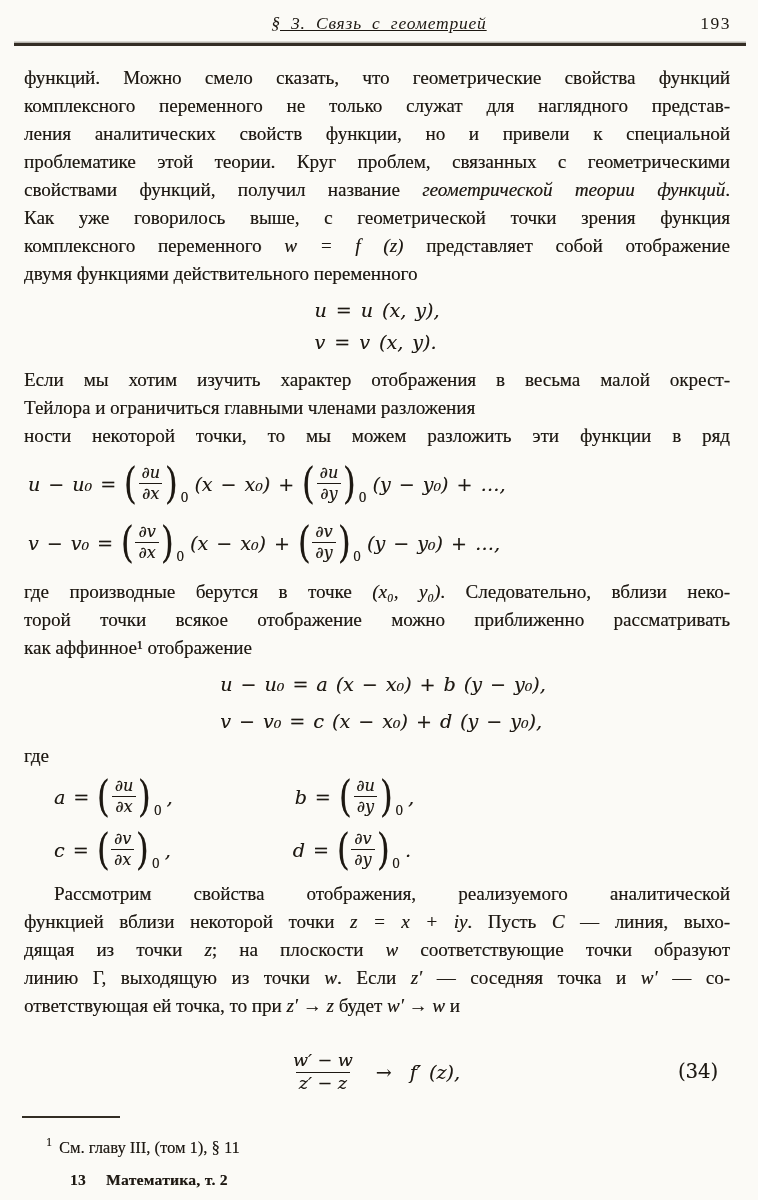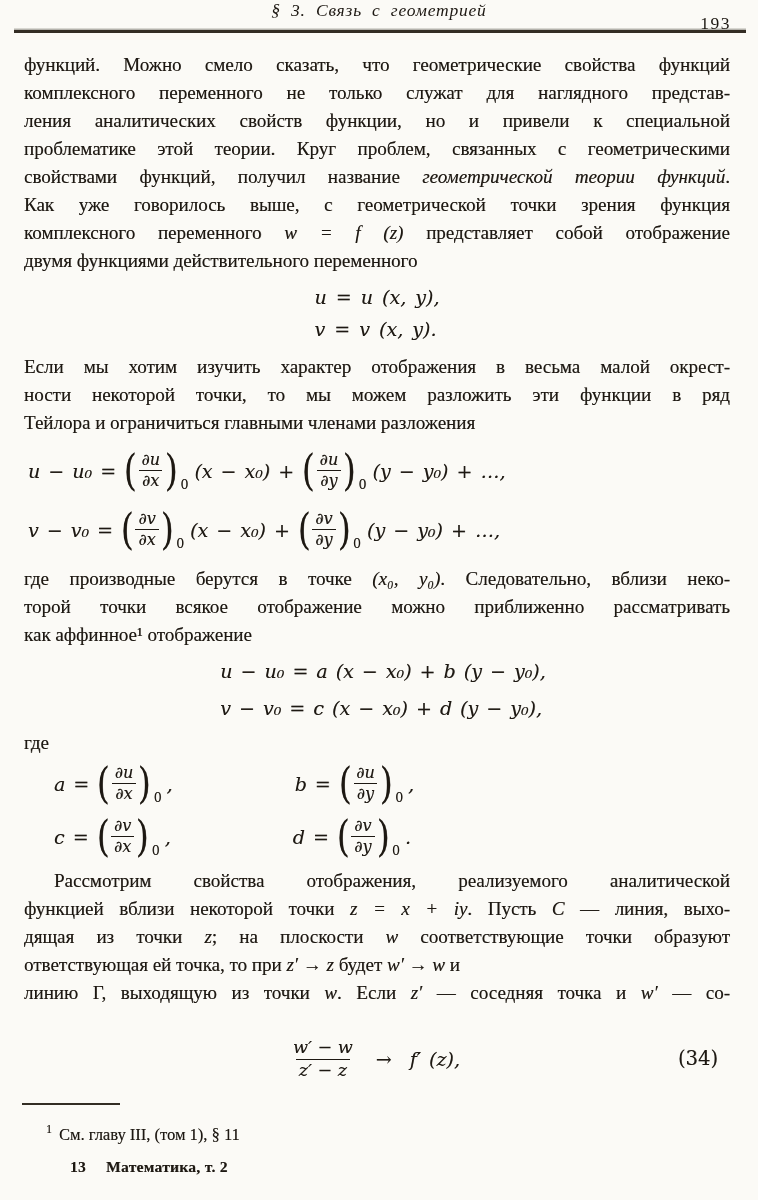--- a/index.html
+++ b/index.html
@@ -6,21 +6,21 @@
   .page {
     position: relative;
     width: 758px;
     height: 1200px;
     background: #fbfaf6;
     overflow: hidden;
     font-family: "Liberation Serif", "DejaVu Serif", serif;
     color: #1d1812;
   }
   
-  .header { position: relative; padding-top: 0; height: 24px; }
+  .header { position: relative; padding-top: 13px; height: 24px; text-decoration: underline; }
   .header-title {
     text-align: center; font-style: italic;
     font-size: 17.5px; letter-spacing: 0.8px; word-spacing: 5px;
   }
   .page-number {
     position: absolute; top: 13px; right: 27px;
     font-size: 17.5px; letter-spacing: 1.5px;
   }
   .header-rule {
     height: 3px; background: #332d24; margin: 6px 12px 0 14px;
@@ -114,22 +114,22 @@
 
       <div class="display d-uv">
         <div class="eqstack">
           <div class="eqline">u = u (x, y),</div>
           <div class="eqline">v = v (x, y).</div>
         </div>
       </div>
 
       <div class="para">
           <div class="tline"><span>Если мы хотим изучить характер отображения в весьма малой окрест-</span></div>
+          <div class="tline tlast"><span>Тейлора и ограничиться главными членами разложения</span></div>
           <div class="tline"><span>ности некоторой точки, то мы можем разложить эти функции в ряд</span></div>
-          <div class="tline tlast"><span>Тейлора и ограничиться главными членами разложения</span></div>
         </div>
 
       <div class="display d-taylor">
         <div class="eqrow">
           <span class="mt">u − u₀ =</span>
           <span class="fg">
             <span class="bp">(</span>
             <span class="fr">
               <span class="nm">∂u</span>
               <span class="dn">∂x</span>
@@ -247,22 +247,22 @@
             </span>
             <span class="tail">.</span>
           </span>
         </div>
       </div>
 
       <div class="para indent">
           <div class="tline"><span>Рассмотрим свойства отображения, реализуемого аналитической</span></div>
           <div class="tline"><span>функцией вблизи некоторой точки </span><span class="it">z = x + iy</span><span>. Пусть </span><span class="it">C</span><span> — линия, выхо-</span></div>
           <div class="tline"><span>дящая из точки </span><span class="it">z</span><span>; на плоскости </span><span class="it">w</span><span> соответствующие точки образуют</span></div>
+          <div class="tline"><span>линию Γ, выходящую из точки </span><span class="it">w</span><span>. Если </span><span class="it">z′</span><span> — соседняя точка и </span><span class="it">w′</span><span> — со-</span></div>
           <div class="tline tlast"><span>ответствующая ей точка, то при </span><span class="it">z′ → z</span><span> будет </span><span class="it">w′ → w</span><span> и</span></div>
-          <div class="tline"><span>линию Γ, выходящую из точки </span><span class="it">w</span><span>. Если </span><span class="it">z′</span><span> — соседняя точка и </span><span class="it">w′</span><span> — со-</span></div>
         </div>
 
       <div class="display d-limit">
         <span class="fr">
           <span class="nm">w′ − w</span>
           <span class="dn">z′ − z</span>
         </span>
         <span class="mt arrow">→</span>
         <span class="mt">f′ (z),</span>
         <span class="eqtag">(34)</span>

